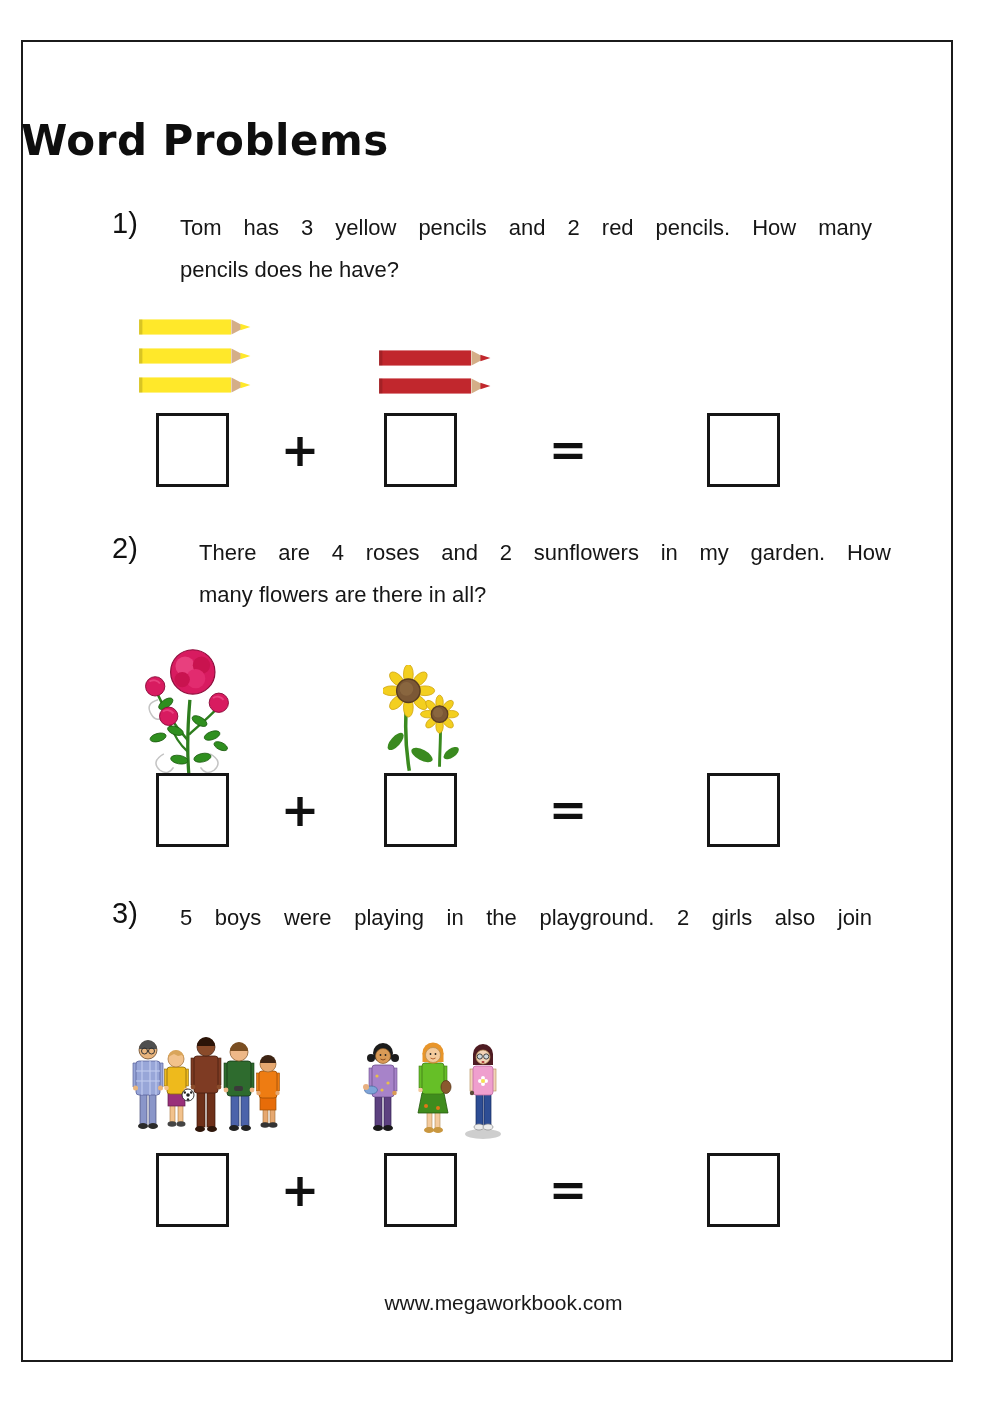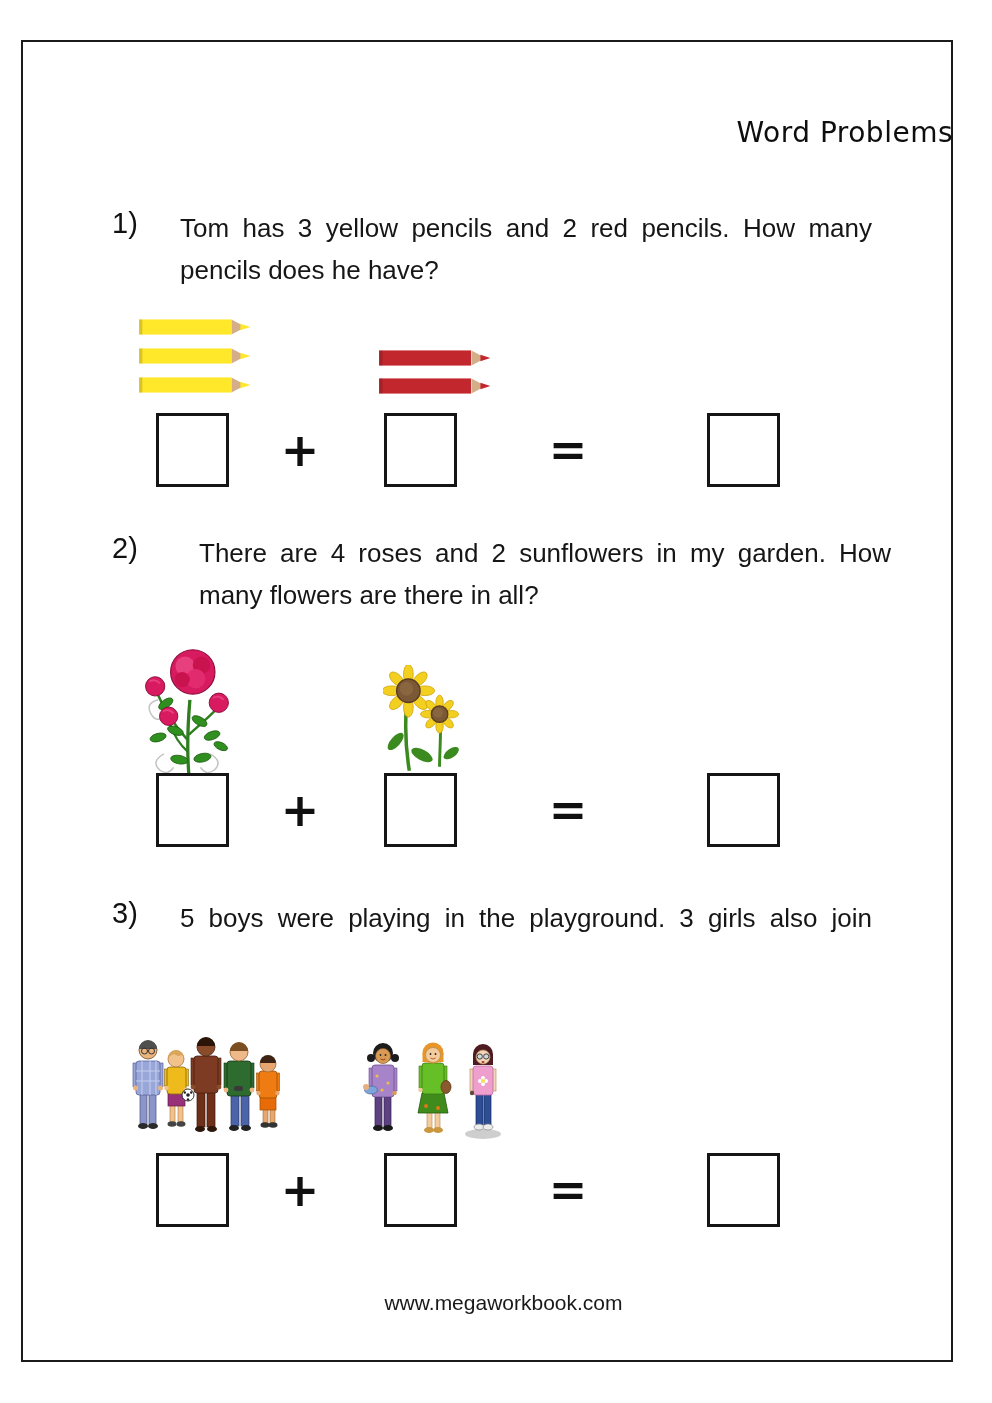--- a/index.html
+++ b/index.html
@@ -6,26 +6,26 @@
   .page {
     position:relative; width:992px; height:1403px; background:#ffffff;
     font-family:"Liberation Sans", sans-serif; color:#141414; overflow:hidden;
   }
   .abs { position:absolute; }
   .frame {
     left:21px; top:40px; width:932px; height:1322px;
     border:2px solid #1b1b1b; box-sizing:border-box; background:#ffffff;
   }
   .title {
-    left:21px; top:116px; width:932px; text-align:right;
-    font-family:"DejaVu Sans", sans-serif; font-size:28px; font-weight:400;
+    left:21px; top:116px; width:932px; text-align:left;
+    font-family:"DejaVu Sans", sans-serif; font-size:42px; font-weight:700;
     letter-spacing:0.5px; color:#0e0e0e;
   }
   .prob-num { font-size:29px; color:#111; }
-  .prob-text { width:692px; font-size:26px; line-height:42px; color:#161616; }
+  .prob-text { width:692px; font-size:22px; line-height:42px; color:#161616; }
   .jline { text-align:justify; text-align-last:justify; }
   .box {
     width:73px; height:74px; box-sizing:border-box;
     border:3px solid #151515; background:#ffffff;
   }
   .op {
     width:60px; height:74px; display:flex; align-items:center; justify-content:center;
     font-size:46px; font-weight:700; color:#101010; font-family:"DejaVu Sans", sans-serif;
   }
   .footer { left:21px; top:1291px; width:965px; text-align:center; font-size:21px; color:#191919; }
@@ -156,21 +156,21 @@
   </svg>
 
   <div class="abs box" style="left:156px; top:773px;"></div>
   <div class="abs op" style="left:270px; top:773px;">+</div>
   <div class="abs box" style="left:384px; top:773px;"></div>
   <div class="abs op" style="left:538px; top:773px;">=</div>
   <div class="abs box" style="left:707px; top:773px;"></div>
 
   <div class="abs prob-num" style="left:112px; top:897px;">3)</div>
   <div class="abs prob-text" style="left:180px; top:897px;">
-    <div class="jline">5 boys were playing in the playground. 3 girls also join</div>
+    <div class="jline">5 boys were playing in the playground. 2 girls also join</div>
   </div>
 
   <svg class="abs" style="left:128px; top:1033px;" width="155" height="105" viewBox="0 0 155 105">
     <g stroke-linejoin="round">
       <rect x="12" y="60" width="7" height="32" fill="#8a96c9" stroke="#474f78" stroke-width="0.7"></rect>
       <rect x="21" y="60" width="7" height="32" fill="#8a96c9" stroke="#474f78" stroke-width="0.7"></rect>
       <ellipse cx="15" cy="93" rx="5" ry="3" fill="#2b2b2b"></ellipse>
       <ellipse cx="25" cy="93" rx="5" ry="3" fill="#2b2b2b"></ellipse>
       <rect x="5" y="30" width="5" height="24" fill="#98a6d8" stroke="#59629c" stroke-width="0.7"></rect>
       <rect x="30" y="30" width="5" height="24" fill="#98a6d8" stroke="#59629c" stroke-width="0.7"></rect>

